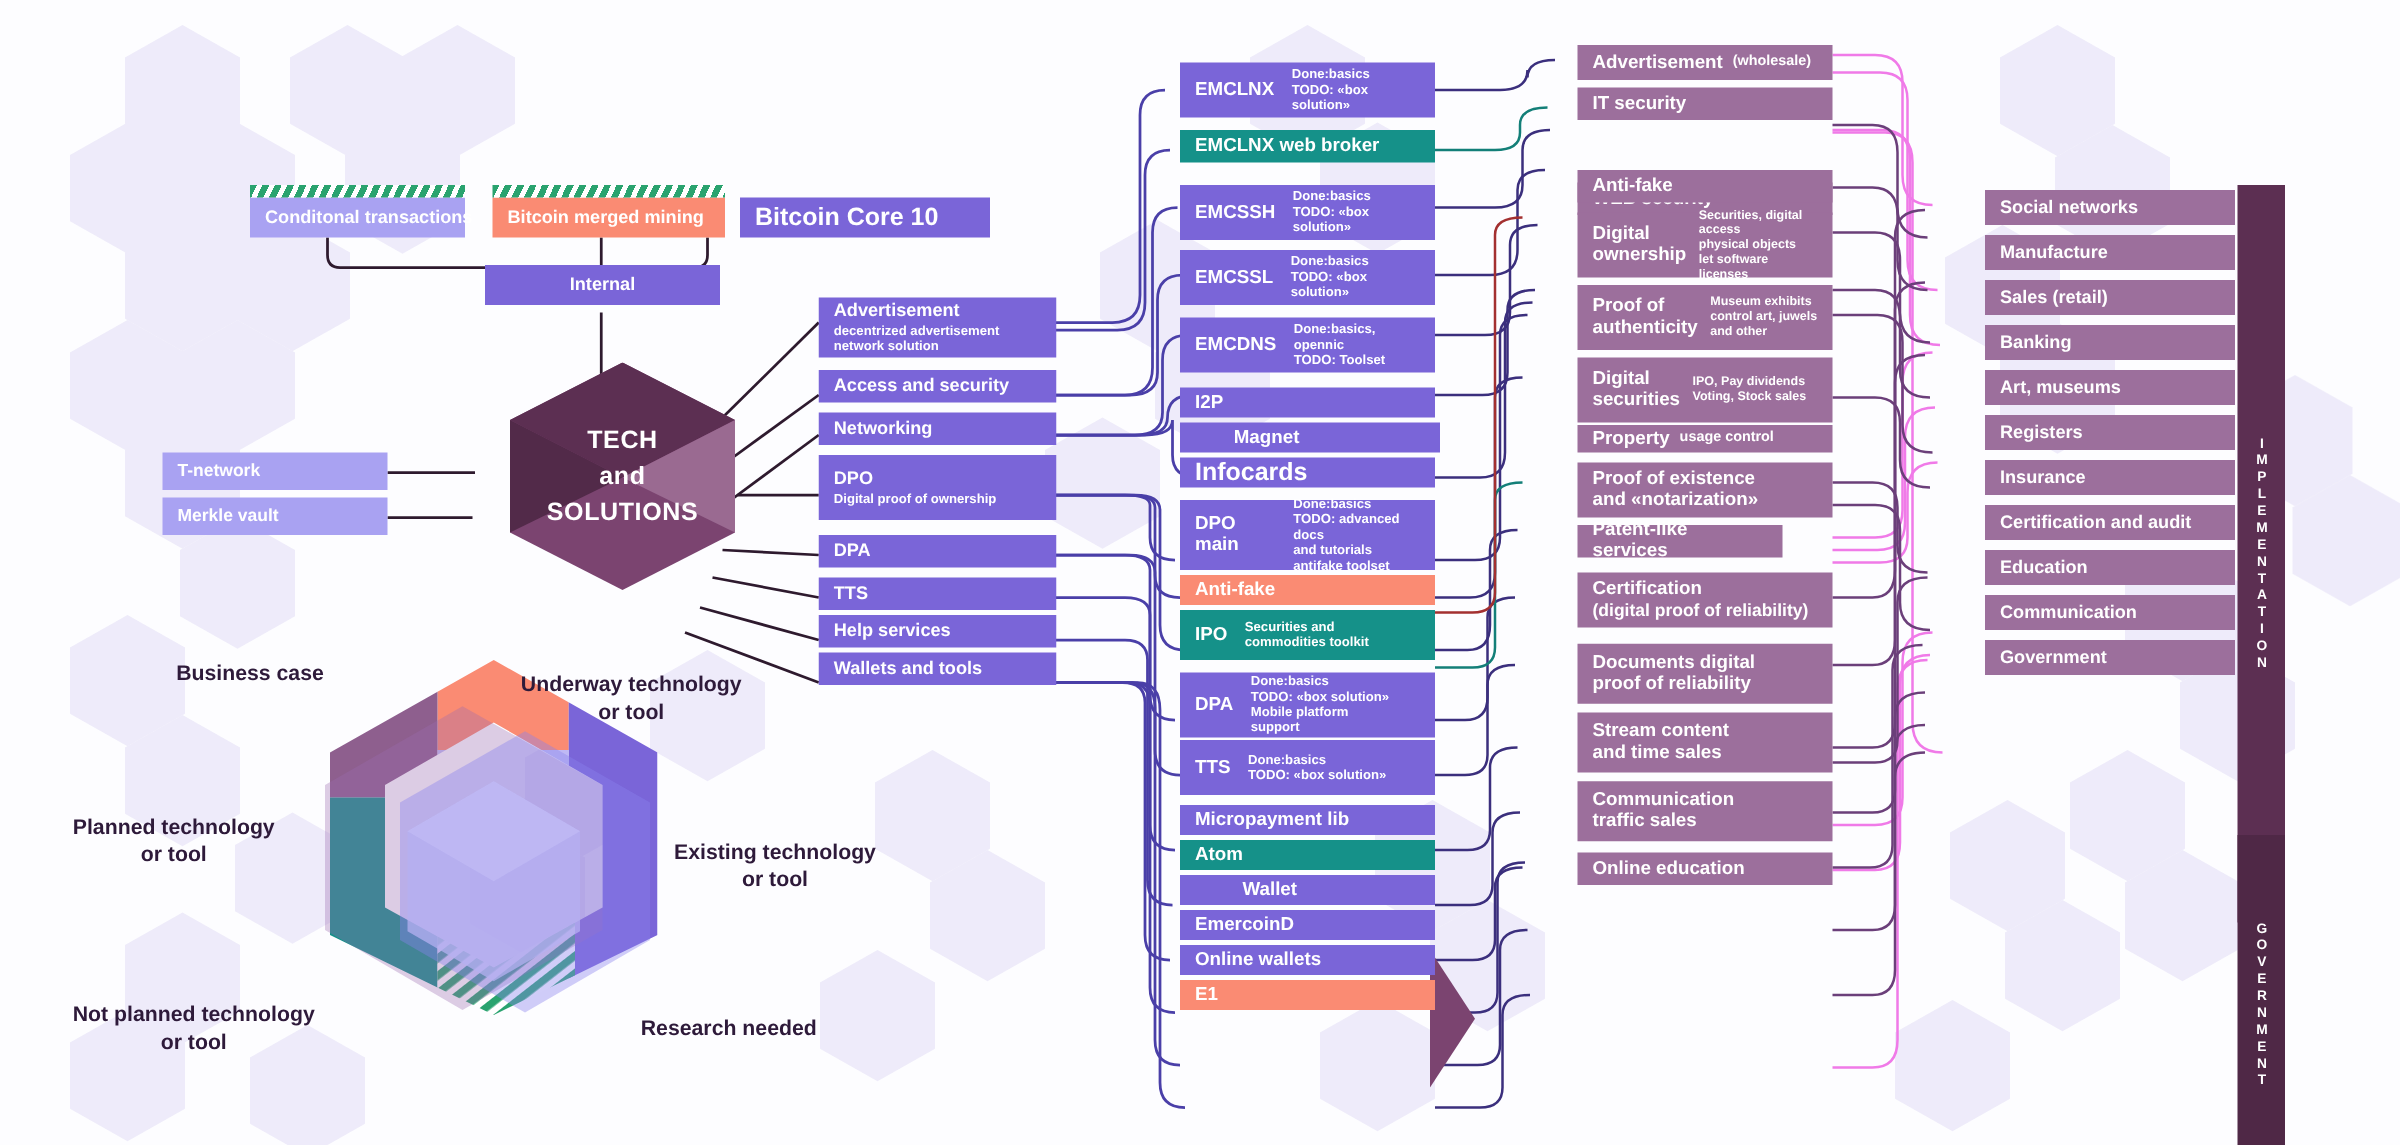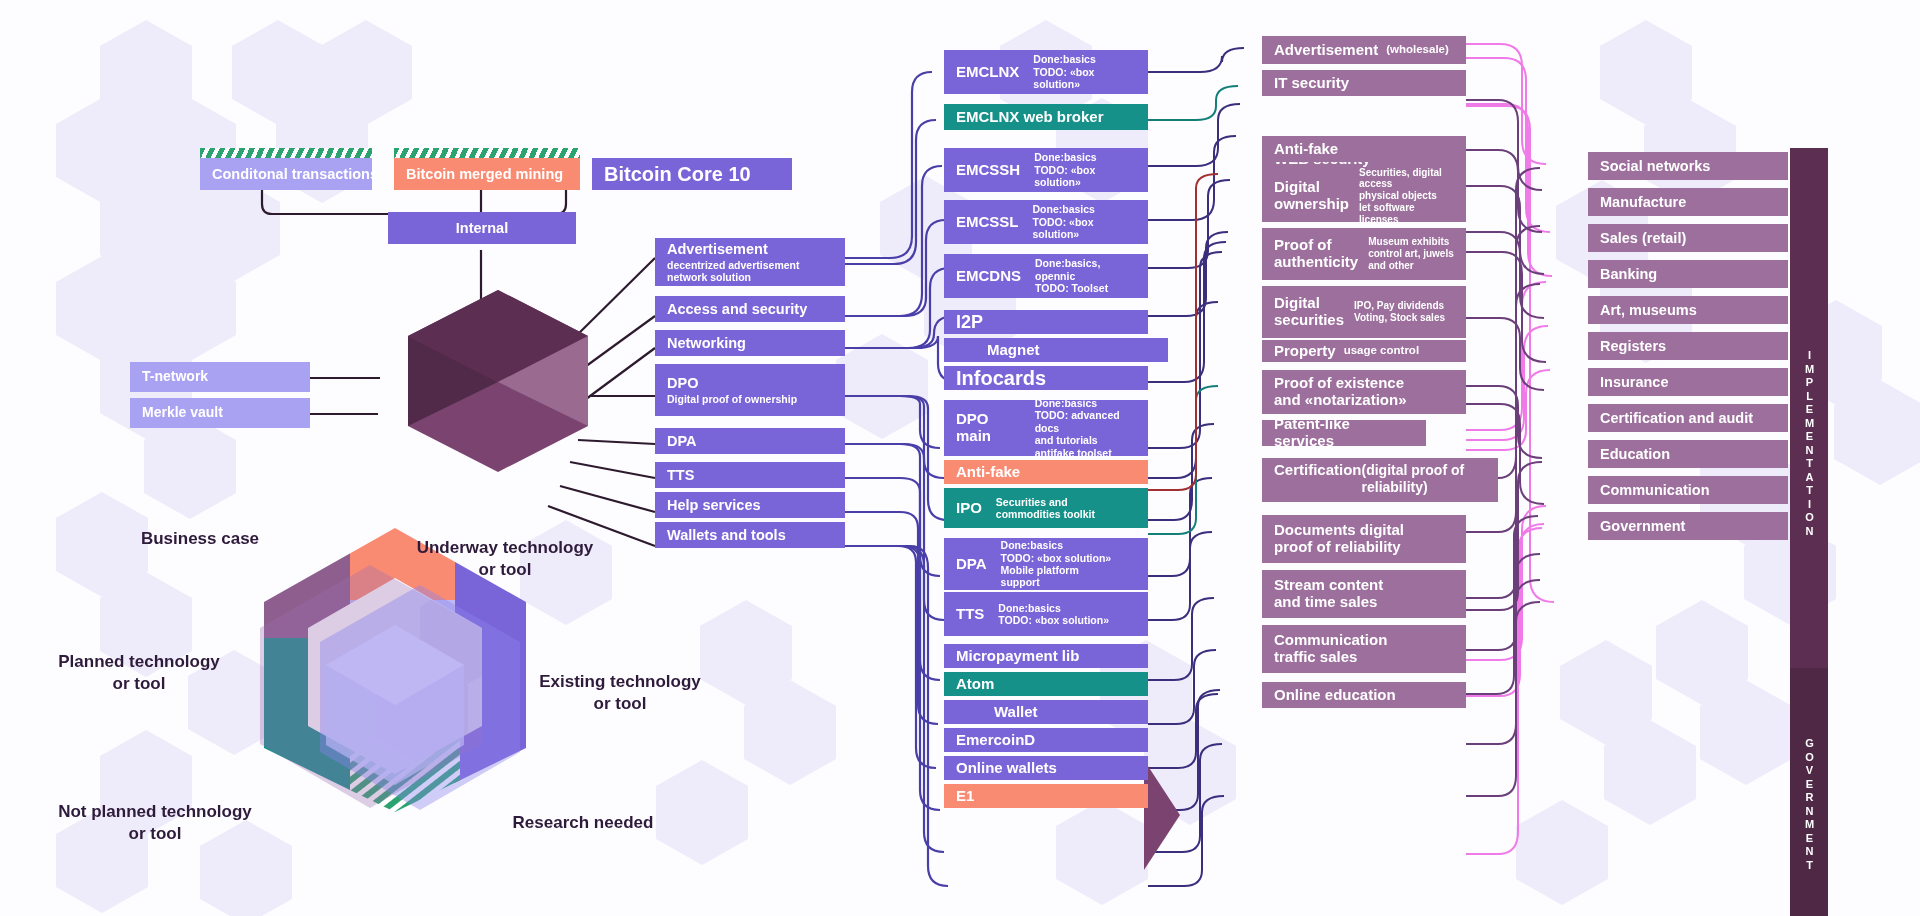--- a/index.html
+++ b/index.html
@@ -276,20 +276,25 @@
   <div class="node c-violet-l" style="left:130px;top:398px;width:180px;height:30px;font-size:14px;">
     <span class="ttl">Merkle vault</span>
   </div>
 
   <svg id="core" style="left:408px;top:290px;width:180px;height:182px;" viewBox="0 0 180 182">
     <polygon points="90,0 180,46 180,136 90,182 0,136 0,46" fill="#7b4470"></polygon>
     <polygon points="90,0 180,46 90,92 0,46" fill="#5c2f52"></polygon>
     <polygon points="90,92 180,46 180,136" fill="#9a6a91"></polygon>
     <polygon points="0,46 90,92 0,136" fill="#522a49"></polygon>
   </svg>
+  <div id="core-label" style="left:408px;top:290px;width:180px;height:182px;font-size:20px;line-height:1.45;">
+    <span>TECH</span>
+    <span>and</span>
+    <span>SOLUTIONS</span>
+  </div>
 
   <svg style="position:absolute;left:250px;top:520px;width:290px;height:300px;z-index:2;" viewBox="0 0 290 300">
     <defs>
       <clipPath id="ringclip">
         <path d="M145,8 L276,82 L276,228 L145,292 L14,228 L14,82 Z
                  M145,58 L232,108 L232,206 L145,254 L58,206 L58,108 Z" clip-rule="evenodd"></path>
       </clipPath>
       <pattern id="greenstripe" width="11" height="11" patternTransform="rotate(52)" patternUnits="userSpaceOnUse">
         <rect width="11" height="11" fill="#ffffff"></rect>
         <rect width="6" height="11" fill="#2aa36f"></rect>
@@ -386,23 +391,23 @@
         <span class="ttl" style="font-size: 15px; white-space: pre-line;">EMCSSL</span>
         <span class="note" style="white-space: pre-line; margin-left: 14px;">Done:basics
 TODO: «box solution»</span>
       </div>
       <div class="node c-violet" style="left: 944px; top: 254px; width: 204px; height: 44px;">
         <span class="ttl" style="font-size: 15px; white-space: pre-line;">EMCDNS</span>
         <span class="note" style="white-space: pre-line; margin-left: 14px;">Done:basics, opennic
 TODO: Toolset</span>
       </div>
       <div class="node c-violet" style="left: 944px; top: 310px; width: 204px; height: 24px;">
-        <span class="ttl" style="font-size: 18px; white-space: pre-line; text-align: center;">I2P</span>
-      </div>
-      <div class="node c-violet" style="left: 944px; top: 338px; width: 224px; height: 24px; padding-left: 43px;">
+        <span class="ttl" style="font-size: 15px; white-space: pre-line; text-align: center;">I2P</span>
+      </div>
+      <div class="node c-violet" style="left: 944px; top: 338px; width: 208px; height: 24px; padding-left: 43px;">
         <span class="ttl" style="font-size: 15px; white-space: pre-line;">Magnet</span>
       </div>
       <div class="node c-violet" style="left: 944px; top: 366px; width: 204px; height: 24px;">
         <span class="ttl" style="font-size: 20px; white-space: pre-line;">Infocards</span>
       </div>
       <div class="node c-violet" style="left: 944px; top: 400px; width: 204px; height: 56px;">
         <span class="ttl" style="font-size: 15px; white-space: pre-line;">DPO main</span>
         <span class="note" style="white-space: pre-line; margin-left: 14px;">Done:basics
 TODO: advanced docs
 and tutorials
@@ -486,21 +491,21 @@
         <span class="ttl" style="font-size: 15px; white-space: pre-line;">Property</span>
         <span class="note" style="white-space: pre-line; margin-left: 8px; font-weight: 700; font-size: 11.5px;">usage control</span>
       </div>
       <div class="node c-mauve" style="left: 1262px; top: 370px; width: 204px; height: 44px;">
         <span class="ttl" style="font-size: 15px; white-space: pre-line;">Proof of existence
 and «notarization»</span>
       </div>
       <div class="node c-mauve" style="left: 1262px; top: 420px; width: 164px; height: 26px;">
         <span class="ttl" style="font-size: 15px; white-space: pre-line;">Patent-like services</span>
       </div>
-      <div class="node c-mauve" style="left: 1262px; top: 458px; width: 236px; height: 44px; flex-direction: row; align-items: flex-start; justify-content: center;">
+      <div class="node c-mauve" style="left: 1262px; top: 458px; width: 204px; height: 44px; flex-direction: column; align-items: flex-start; justify-content: center;">
         <span class="ttl" style="font-size: 15px; white-space: pre-line; position: static; top: 8px; left: 12px;">Certification</span>
         <span class="note" style="white-space: pre-line; margin-left: 0px; position: static; bottom: 8px; left: 12px; font-size: 14px;">(digital proof of reliability)</span>
       </div>
       <div class="node c-mauve" style="left: 1262px; top: 515px; width: 204px; height: 48px;">
         <span class="ttl" style="font-size: 15px; white-space: pre-line;">Documents digital
 proof of reliability</span>
       </div>
       <div class="node c-mauve" style="left: 1262px; top: 570px; width: 204px; height: 48px;">
         <span class="ttl" style="font-size: 15px; white-space: pre-line;">Stream content
 and time sales</span>

